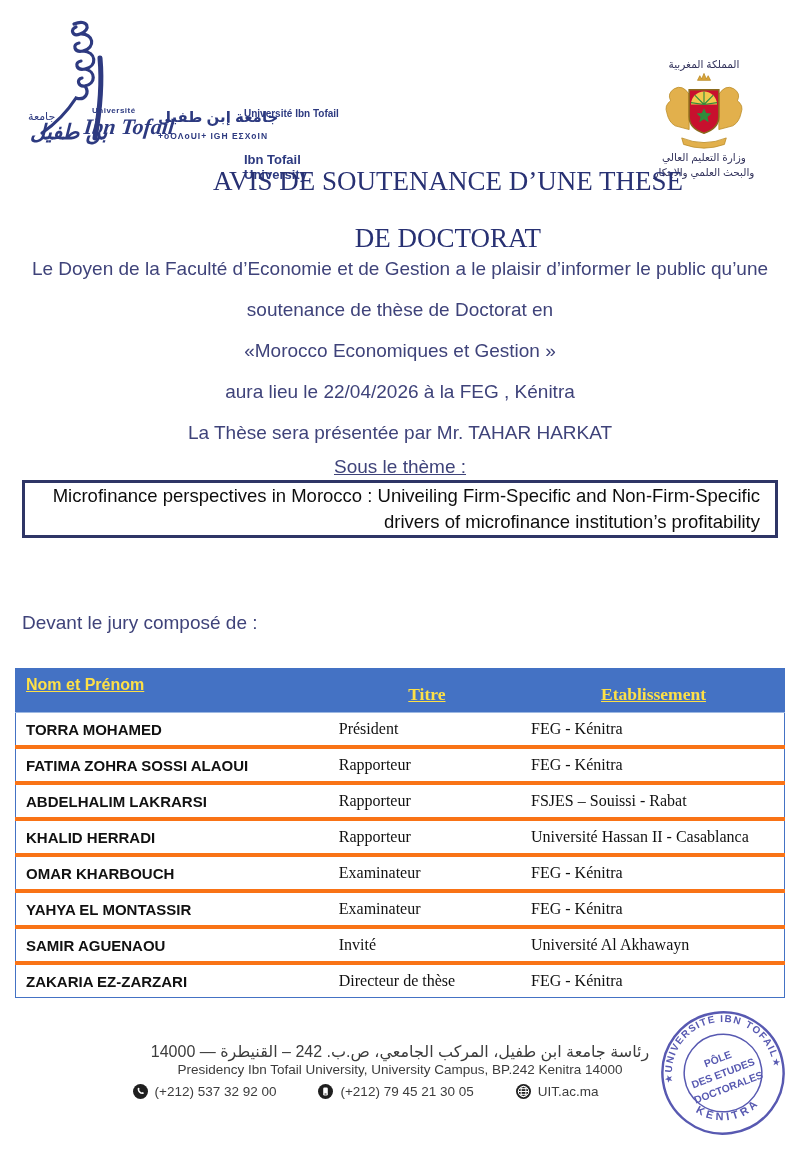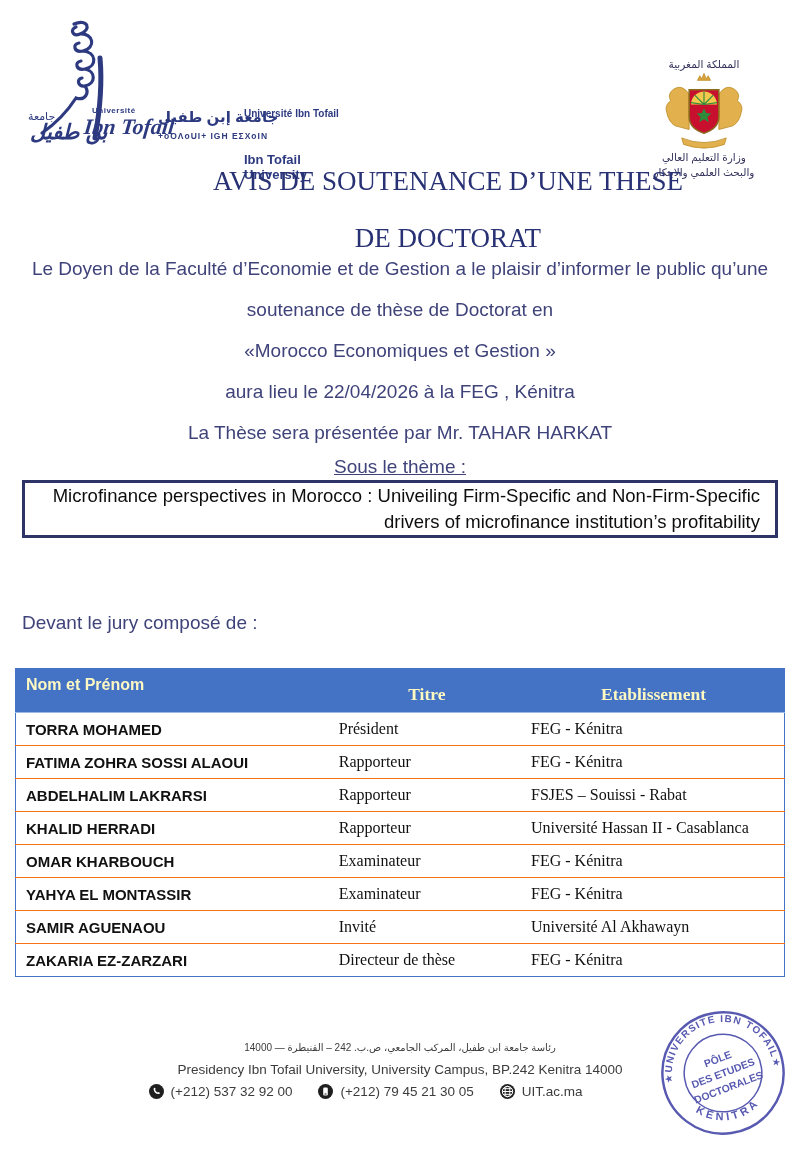--- a/index.html
+++ b/index.html
@@ -33,34 +33,34 @@
   .intro p{margin:0;line-height:41px;}
   .intro p:last-child{margin-top:-6px;line-height:40px;text-decoration:underline;}
   
   .theme-box{position:absolute;left:22px;top:480px;width:756px;height:58px;box-sizing:border-box;
     border:3px solid #2e3566;display:flex;align-items:center;justify-content:center;}
   .theme-box .theme-text{width:96%;text-align:right;font-weight:normal;color:#0d0d0d;font-size:18.5px;line-height:26px;}
   
   .jury-label{position:absolute;left:22px;top:612px;color:#3f437a;font-size:19px;}
   .jury-table{position:absolute;left:15px;top:668px;width:770px;border-collapse:collapse;
     border:1.5px solid #4472C4;}
-  .jury-table th{background:#4472C4;color:#fef9c3;}
+  .jury-table th{background:#4472C4;color:#fde047;text-decoration:underline;}
   .jury-table th.h-name{font-size:16px;font-weight:bold;text-align:left;vertical-align:top;padding:7px 0 0 10px;height:44px;box-sizing:border-box;}
   .jury-table th.h-serif{font-family:"Liberation Serif","DejaVu Serif",serif;font-size:17.5px;text-align:center;vertical-align:bottom;padding-bottom:7px;}
   .jury-table td{height:30px;vertical-align:middle;}
-  .jury-table tr+tr td{border-top:1px solid #f97316;}
+  .jury-table tr+tr td{border-top:4px solid #f97316;}
   .jury-table tr:first-child td{border-top:1px solid #9db8e2;}
   .td-name{font-weight:bold;font-size:15px;color:#111;padding-left:10px;}
   .td-serif{font-family:"Liberation Serif","DejaVu Serif",serif;font-size:16px;color:#111;padding-left:8px;}
   
   .footer-ar{position:absolute;left:0;top:1042px;width:800px;text-align:center;direction:rtl;
-    color:#3c3c3c;font-size:10px;}
+    color:#3c3c3c;font-size:16px;}
   .footer-en{position:absolute;left:0;top:1062px;width:800px;text-align:center;color:#3c3c3c;font-size:13.5px;}
   .footer-contacts{position:absolute;left:0;top:1084px;width:731px;display:flex;justify-content:center;
-    gap:26px;color:#3c3c3c;font-size:13.5px;align-items:center;}
+    gap:42px;color:#3c3c3c;font-size:13.5px;align-items:center;}
   .contact-item{display:flex;align-items:center;gap:7px;}
   .contact-item svg{display:block;}
   
   .stamp{position:absolute;left:652px;top:1002px;width:142px;height:142px;transform:rotate(-8deg);opacity:.92;}
 </style>
 </head>
 <body>
 
 <div class="page">
 

